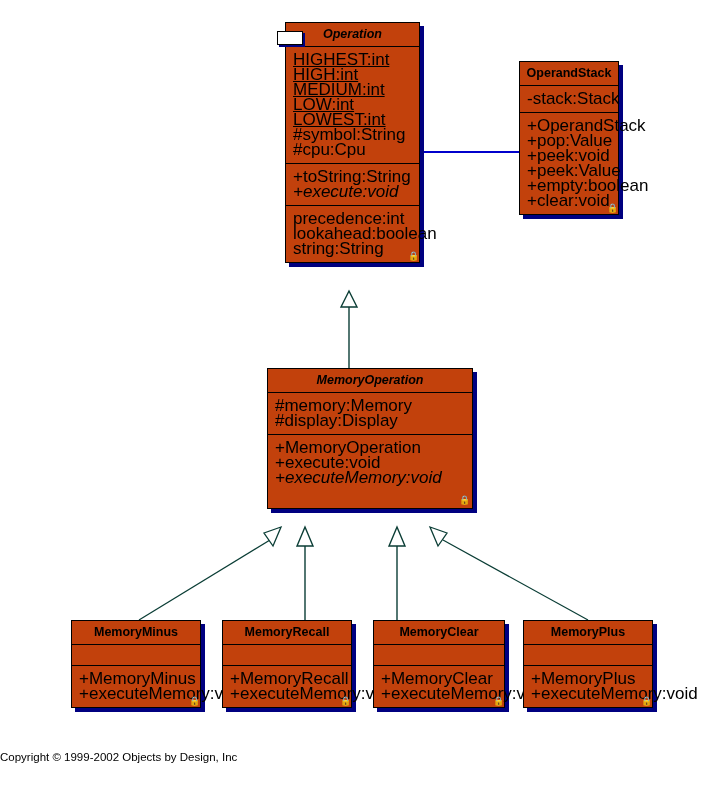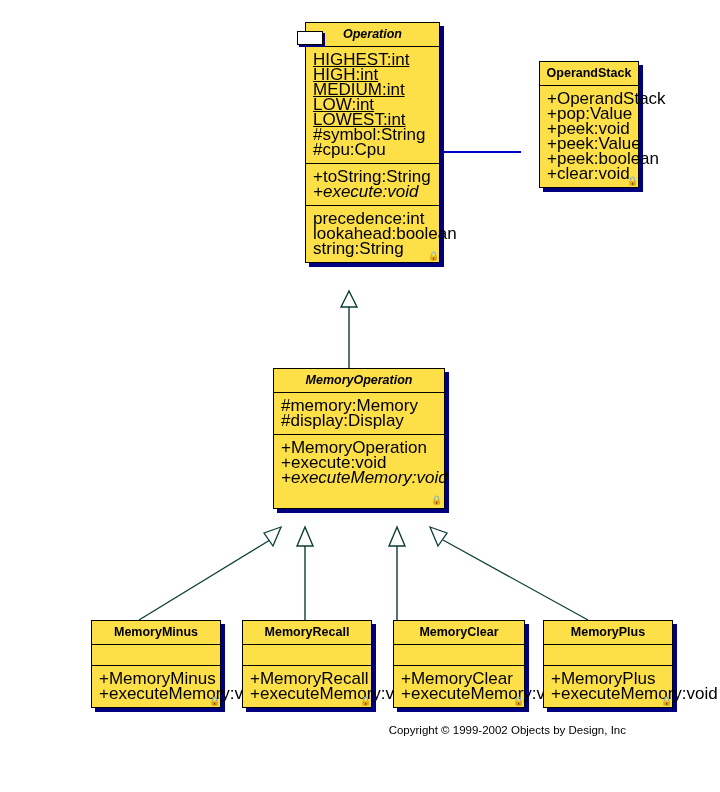--- a/index.html
+++ b/index.html
@@ -28,25 +28,24 @@
     left: 0; top: 0;
     width: 720px;
     height: 792px;
     z-index: 1;
   }
 
   
   .uml-class {
     position: absolute;
     box-sizing: border-box;
-    background: #fde047;
+    background: #c2410c;
     border: 1px solid #000000;
     box-shadow: 4px 4px 0 0 #000080;
     z-index: 5;
-    margin-left: 20px;
   }
 
   .uml-compartment {
     box-sizing: border-box;
     position: relative;
   }
   .uml-compartment + .uml-compartment {
     border-top: 1px solid #000000;
   }
 
@@ -107,23 +106,23 @@
     background: #ffffff;
     border: 1px solid #000000;
     box-shadow: 2px 2px 0 0 #000080;
     z-index: 7;
   }
 
   
   .copyright {
     position: absolute;
     left: 0;
-    top: 724px;
+    top: 751px;
     width: 626px;
-    text-align: right;
+    text-align: left;
     font-size: 11.5px;
     color: #000000;
     z-index: 5;
   }
 </style>
 </head>
 <body>
 
 <div id="diagram-canvas">
 
@@ -183,35 +182,40 @@
       <div class="lock-icon">🔒</div>
     </div>
   </div>
 
   <div class="uml-class" style="left:519px; top:61px; width:100px;">
 
     <div class="uml-compartment">
       <div class="class-name">OperandStack</div>
     </div>
 
+    <div class="uml-compartment">
+      <div class="feature-list">
+        <div class="feature">-stack:Stack</div>
+      </div>
+    </div>
 
     <div class="uml-compartment">
       <div class="feature-list">
         <div class="feature">+OperandStack</div>
         <div class="feature">+pop:Value</div>
         <div class="feature">+peek:void</div>
         <div class="feature">+peek:Value</div>
-        <div class="feature">+peek:boolean</div>
+        <div class="feature">+empty:boolean</div>
         <div class="feature">+clear:void</div>
       </div>
       <div class="lock-icon">🔒</div>
     </div>
   </div>
 
-  <div class="uml-class" style="left:253px; top:368px; width:172px;">
+  <div class="uml-class" style="left:267px; top:368px; width:206px;">
 
     <div class="uml-compartment">
       <div class="class-name abstract">MemoryOperation</div>
     </div>
 
     <div class="uml-compartment">
       <div class="feature-list">
         <div class="feature">#memory:Memory</div>
         <div class="feature">#display:Display</div>
       </div>

